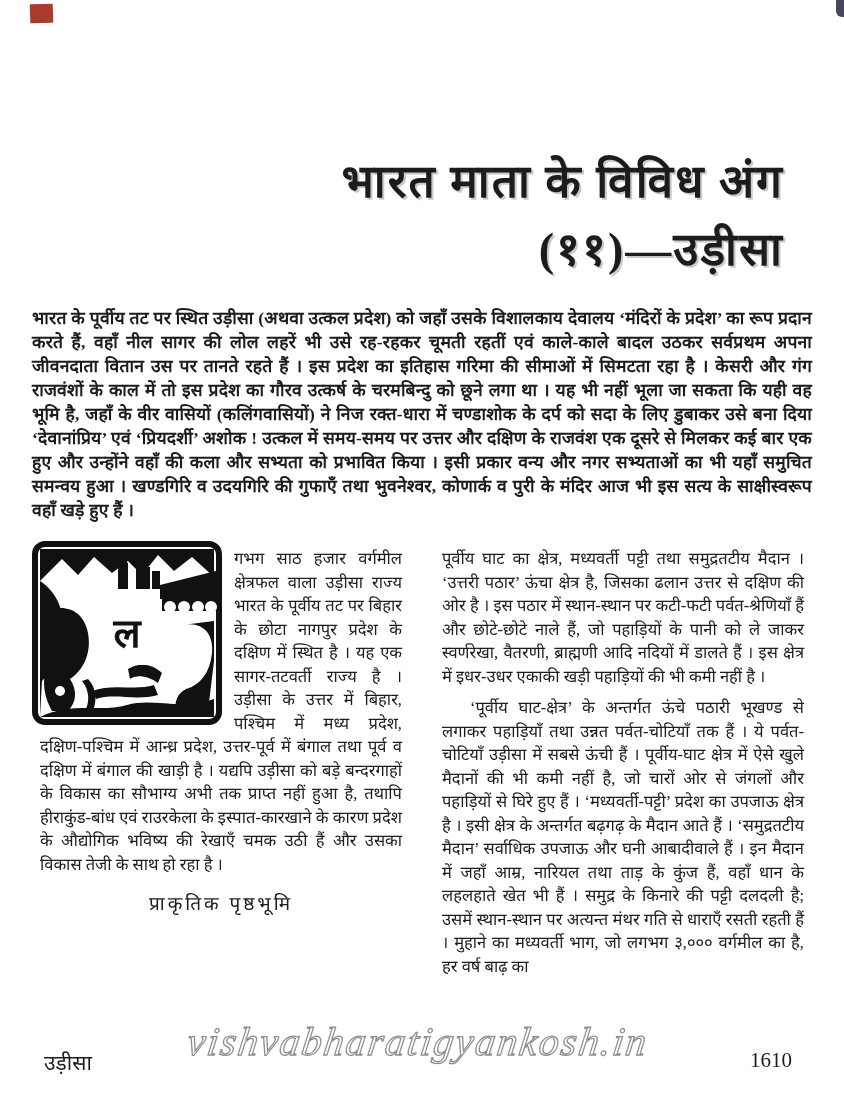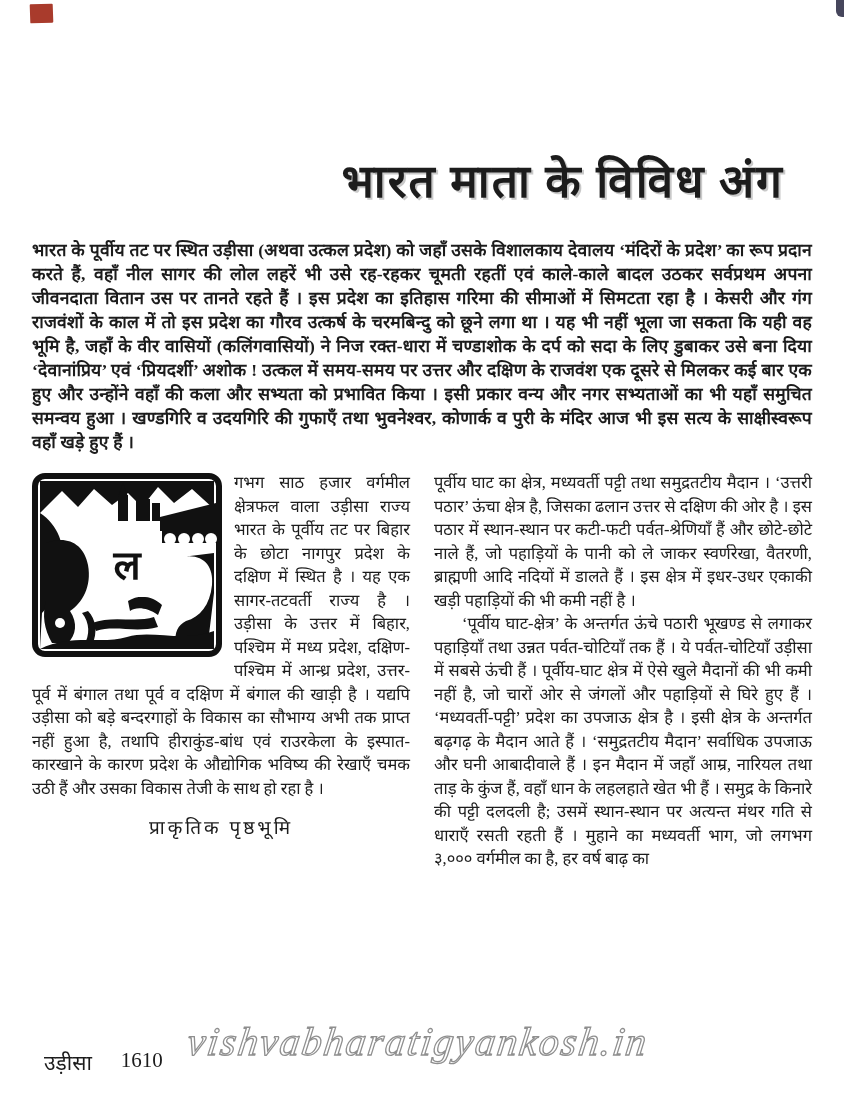--- a/index.html
+++ b/index.html
@@ -55,21 +55,21 @@
     display:flex;
     gap:24px;
     margin-top:14px;
   }
   .col{
     width:50%;
     font-size:16.5px;
     line-height:23.5px;
     text-align:justify;
   }
-  .col p{margin:0;}
+  .col p{margin:8px;}
   
   .illustration{
     float:left;
     width:190px;height:184px;
     margin:2px 12px 6px 0;
   }
   .illustration svg{display:block;width:100%;height:100%;}
   .section-heading{
     text-align:center;
     font-size:19px;
@@ -89,35 +89,35 @@
     -webkit-text-stroke:1.3px #8f8f8f;
     text-stroke:1.3px #8f8f8f;
     transform:skewX(-8deg);
     white-space:nowrap;
     pointer-events:none;
   }
   
   .footer{
     position:absolute;
     left:44px;right:52px;top:1048px;
-    display:flex;
+    display:flex;justify-content:space-between;
     font-size:21px;
-    gap:29px;
   }
 </style>
 </head>
 <body>
 
 <div class="page">
 
   <div class="red-mark"></div>
   <div class="corner-smudge"></div>
 
   <div class="title-block">
     <div class="title-line">भारत माता के विविध अंग</div>
+    <div class="title-line title-line2">(११)—उड़ीसा</div>
   </div>
 
   <p class="intro">भारत के पूर्वीय तट पर स्थित उड़ीसा (अथवा उत्कल प्रदेश) को जहाँ उसके विशालकाय देवालय ‘मंदिरों के प्रदेश’ का रूप प्रदान करते हैं, वहाँ नील सागर की लोल लहरें भी उसे रह-रहकर चूमती रहतीं एवं काले-काले बादल उठकर सर्वप्रथम अपना जीवनदाता वितान उस पर तानते रहते हैं । इस प्रदेश का इतिहास गरिमा की सीमाओं में सिमटता रहा है । केसरी और गंग राजवंशों के काल में तो इस प्रदेश का गौरव उत्कर्ष के चरमबिन्दु को छूने लगा था । यह भी नहीं भूला जा सकता कि यही वह भूमि है, जहाँ के वीर वासियों (कलिंगवासियों) ने निज रक्त-धारा में चण्डाशोक के दर्प को सदा के लिए डुबाकर उसे बना दिया ‘देवानांप्रिय’ एवं ‘प्रियदर्शी’ अशोक ! उत्कल में समय-समय पर उत्तर और दक्षिण के राजवंश एक दूसरे से मिलकर कई बार एक हुए और उन्होंने वहाँ की कला और सभ्यता को प्रभावित किया । इसी प्रकार वन्य और नगर सभ्यताओं का भी यहाँ समुचित समन्वय हुआ । खण्डगिरि व उदयगिरि की गुफाएँ तथा भुवनेश्वर, कोणार्क व पुरी के मंदिर आज भी इस सत्य के साक्षीस्वरूप वहाँ खड़े हुए हैं ।</p>
 
   <div class="columns">
 
     <div class="col">
       <span class="illustration">
         <svg viewBox="0 0 190 184" xmlns="http://www.w3.org/2000/svg">
           <rect x="3" y="3" width="184" height="178" rx="10" fill="#ffffff" stroke="#111" stroke-width="6"></rect>

